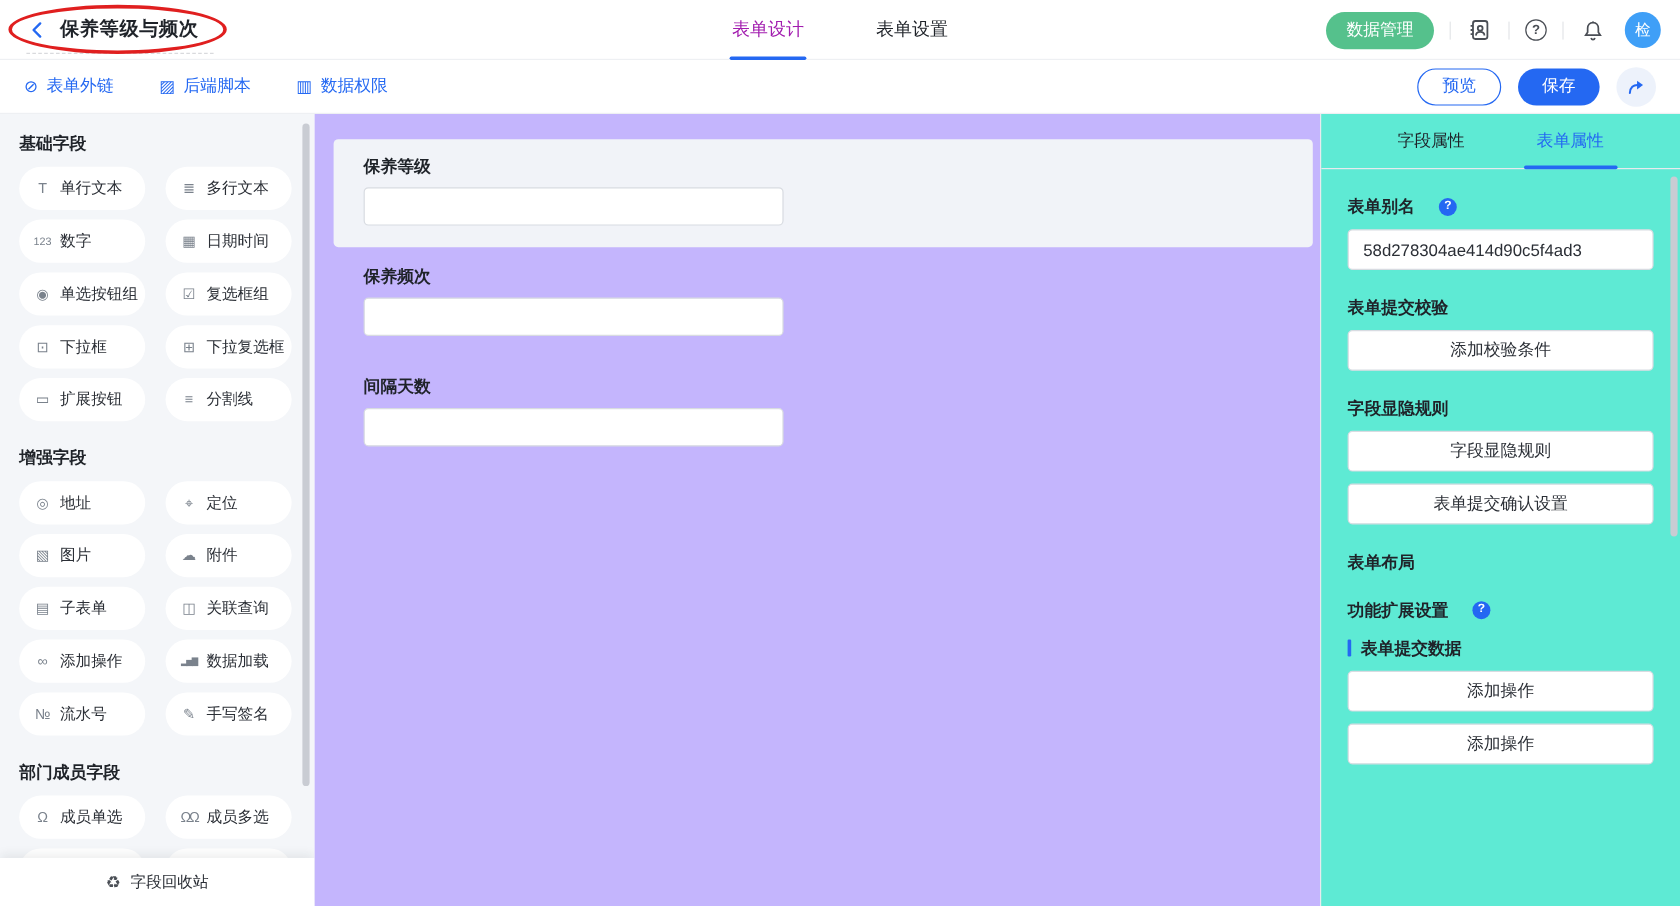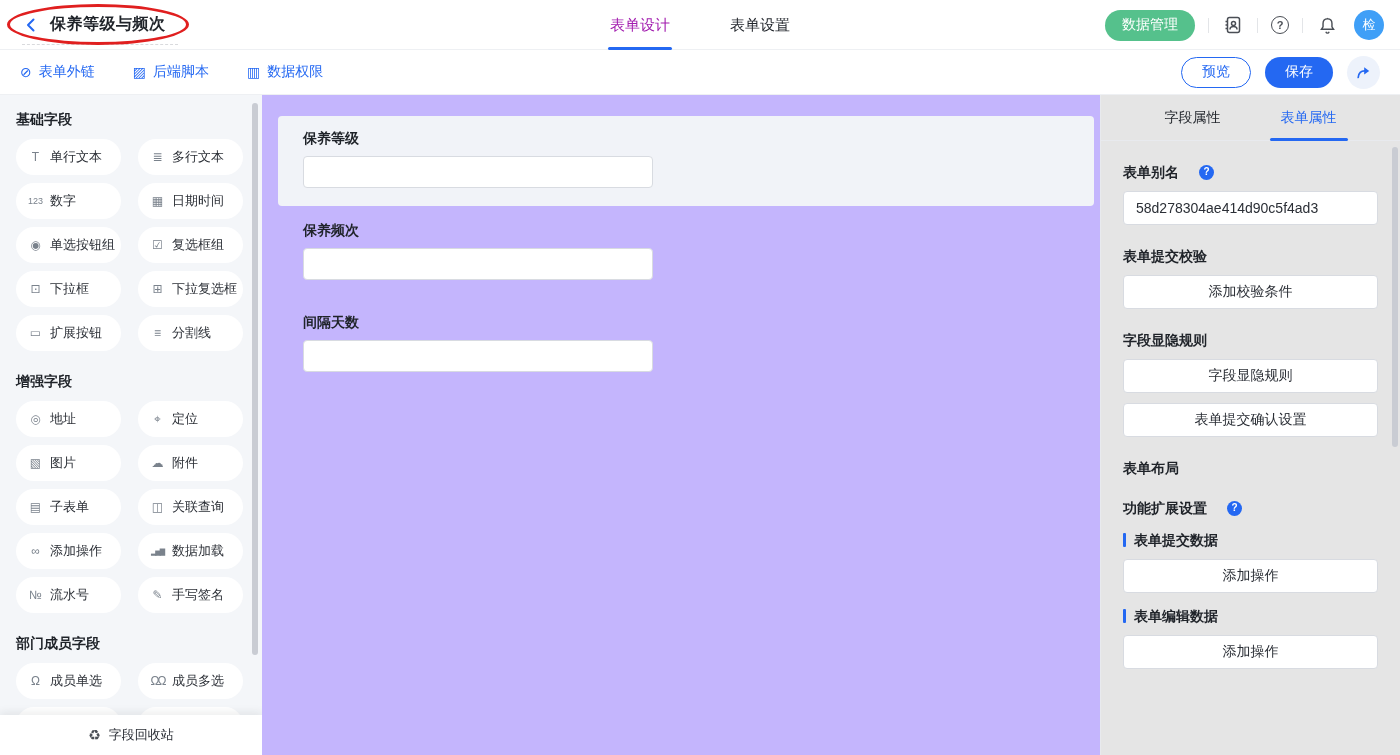--- a/index.html
+++ b/index.html
@@ -45,21 +45,21 @@
   .sidebar-scroll { position:absolute; right:4px; top:8px; width:6px; height:552px; background:#c9ccd3; border-radius:3px; cursor:pointer; }
   .recycle-bar { position:absolute; left:0; bottom:0; width:100%; height:40px; background:#fff; box-shadow:0 -3px 8px rgba(31,35,41,.08); display:flex; align-items:center; justify-content:center; gap:8px; font-size:13px; color:#2b2f36; cursor:pointer; z-index:3; }
   .recycle-bar .glyph { font-size:14px; color:#4a4e55; }
   
   .canvas { flex:1; background:#c4b5fd; padding:21px 6px 0 16px; overflow:hidden; }
   .field-block { border-radius:4px; padding:14px 25px 18px; margin-bottom:2px; cursor:pointer; }
   .field-block.selected { background:#f1f3f8; }
   .field-label { display:block; font-size:14px; font-weight:700; line-height:16px; margin-bottom:10px; }
   .field-input { width:350px; height:32px; border:1px solid #d8dbe1; border-radius:4px; background:#fff; font-family:inherit; font-size:14px; padding:0 10px; }
   
-  .panel { width:300px; border-left:1px solid #e8eaee; position:relative; background:#e5e5e5; flex:none; overflow:hidden; }
+  .panel { width:300px; border-left:1px solid #e8eaee; position:relative; background:#5eead4; flex:none; overflow:hidden; }
   .panel-tabs { height:46px; display:flex; justify-content:center; gap:60px; border-bottom:1px solid #e8eaee; }
   .panel-tab { line-height:45px; font-size:14px; position:relative; cursor:pointer; color:#1f2329; }
   .panel-tab.active { color:#2468f2; }
   .ptab-underline { position:absolute; left:-11px; right:-11px; bottom:-1px; height:3px; background:#2468f2; border-radius:2px; }
   .panel-body { padding:0 22px; }
   .p-heading { font-size:14px; font-weight:700; line-height:18px; margin-top:22px; display:flex; align-items:center; gap:20px; }
   .q-badge { width:15px; height:15px; border-radius:50%; background:#2468f2; color:#fff; font-size:10px; font-weight:700; display:inline-flex; align-items:center; justify-content:center; cursor:pointer; }
   .p-input { width:100%; height:34px; border:1px solid #d8dbe1; border-radius:4px; padding:0 12px; font-size:14px; color:#2b2f36; margin-top:10px; font-family:inherit; }
   .p-btn { width:100%; height:34px; background:#fff; border:1px solid #d8dbe1; border-radius:4px; font-size:14px; color:#2b2f36; margin-top:10px; cursor:pointer; font-family:inherit; }
   .layout-row { display:flex; gap:8px; margin-top:10px; }
@@ -302,22 +302,18 @@
         <span>功能扩展设置</span>
         <span class="q-badge">?</span>
       </div>
 
       <div class="group-label">
         <span class="blue-bar"></span>
         <span>表单提交数据</span>
       </div>
       <button class="p-btn">添加操作</button>
 
-      <div class="group-label">
-        <span class="blue-bar"></span>
-        <span>表单编辑数据</span>
-      </div>
       <button class="p-btn">添加操作</button>
     </div>
 
     <div class="panel-scroll"></div>
   </div>
 </div>
 
 </body></html>

